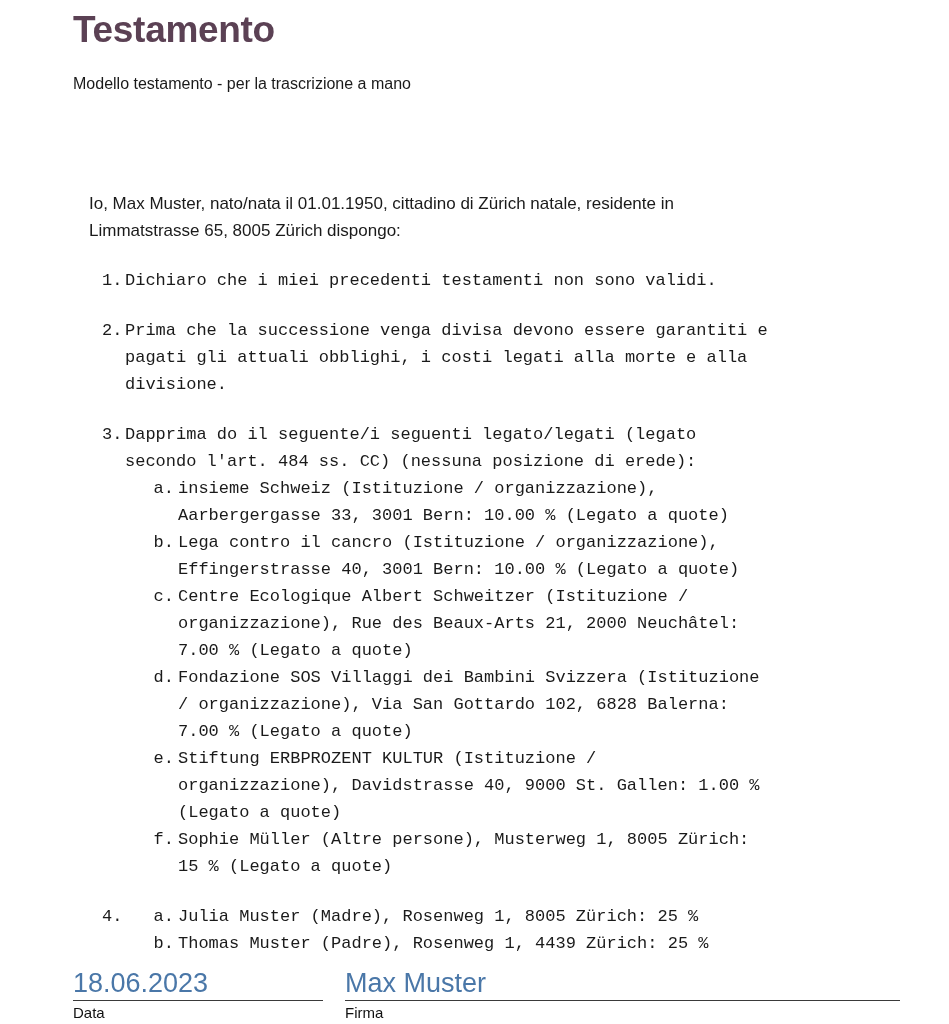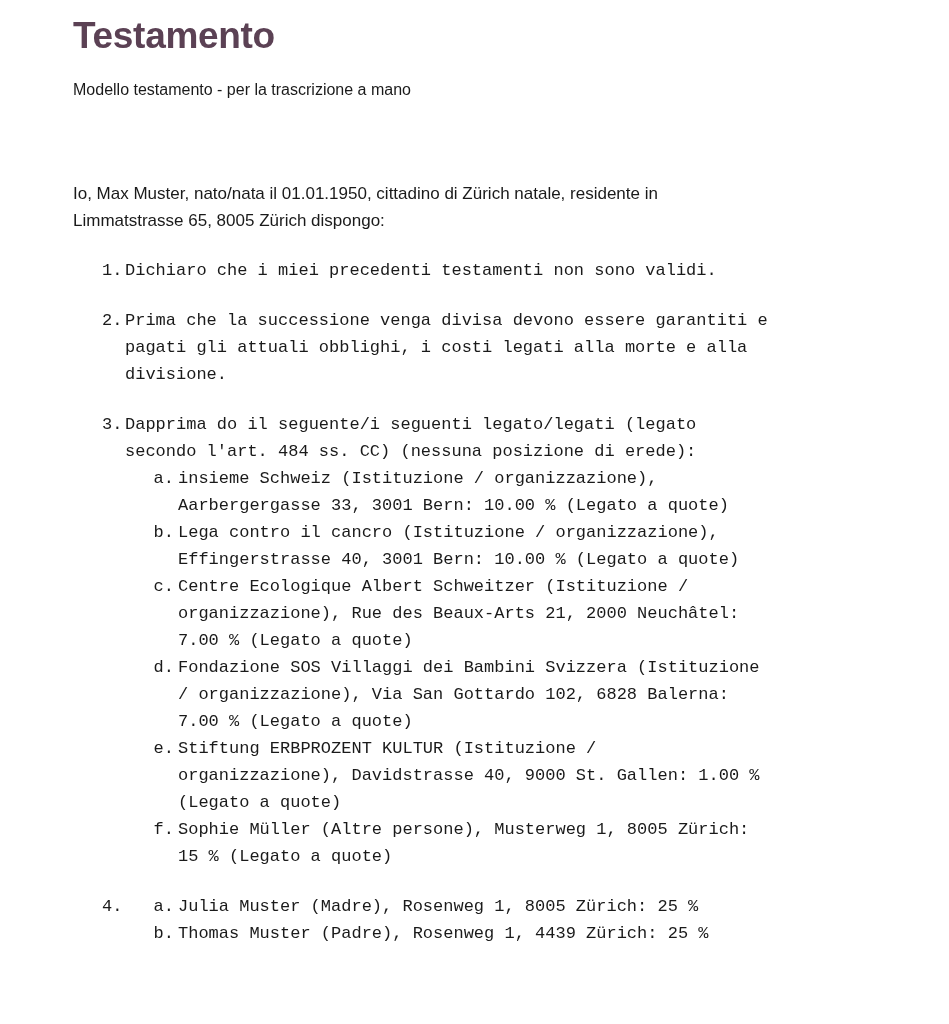--- a/index.html
+++ b/index.html
@@ -18,21 +18,21 @@
     overflow: hidden;
   }
 
   .page {
     position: absolute;
     left: 0;
     top: 0;
     width: 842px;
     height: 1024px;
     box-sizing: border-box;
-    padding: 6px 73px;
+    padding: 0 73px;
   }
 
   
   .doc-title {
     margin: 0;
     padding-top: 8px;
     font-size: 37px;
     line-height: 44px;
     font-weight: bold;
     letter-spacing: -0.3px;
@@ -43,21 +43,21 @@
     margin: 0;
     padding-top: 20px;
     font-size: 16px;
     line-height: 24px;
     font-weight: normal;
     color: #1a1a1a;
   }
 
   
   .intro {
-    margin: 0;
+    margin: 16px;
     padding-top: 78px;
     font-size: 17px;
     line-height: 27px;
     max-width: 806px;
   }
 
   
   ol.level-1 {
     margin: 0;
     padding: 0;
@@ -203,14 +203,29 @@
           <span class="li-text">Julia Muster (Madre), Rosenweg 1, 8005 Zürich: 25 %</span>
         </li>
         <li>
           <span class="li-text">Thomas Muster (Padre), Rosenweg 1, 4439 Zürich: 25 %</span>
         </li>
       </ol>
     </li>
 
   </ol>
 
+  <div class="signature-block">
+
+    <div class="sig-field">
+      <div class="sig-value">18.06.2023</div>
+      <div class="sig-rule"></div>
+      <div class="sig-label">Data</div>
+    </div>
+
+    <div class="sig-field wide">
+      <div class="sig-value">Max Muster</div>
+      <div class="sig-rule"></div>
+      <div class="sig-label">Firma</div>
+    </div>
+
+  </div>
 
 </div>
 
 </body></html>

